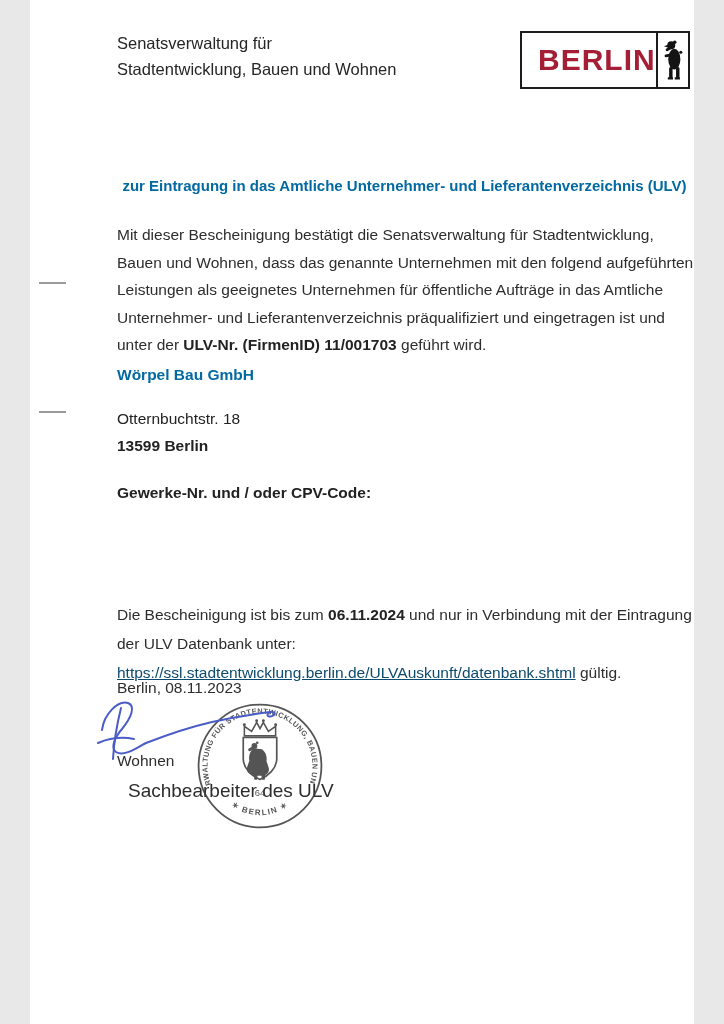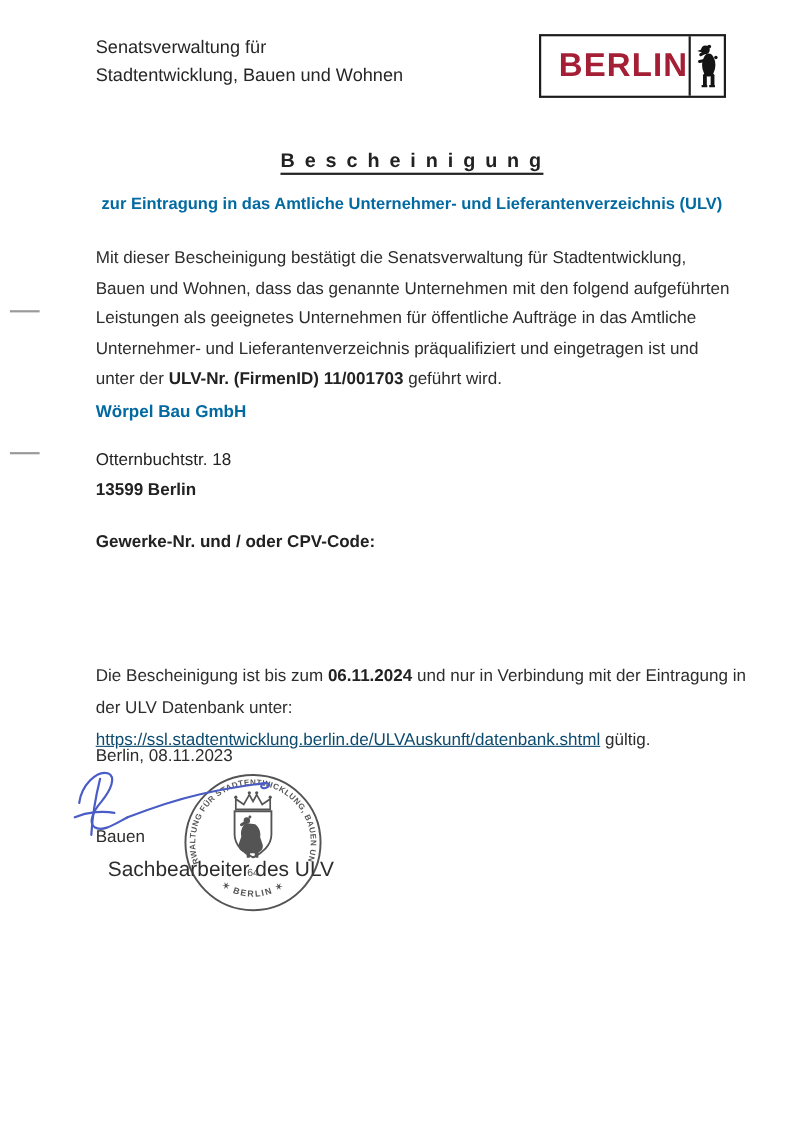--- a/index.html
+++ b/index.html
@@ -1,18 +1,18 @@
 <!DOCTYPE html>
 <html><head>
 <meta charset="utf-8">
 <style>
   html,body{margin:0;padding:0;background:#e8e8e8;}
   .page{
     position:relative;
-    width:724px;height:1024px;
+    width:664px;height:1024px;
     margin:0 auto;
     background:#ffffff;
     font-family:"Liberation Sans", sans-serif;
     color:#2d2d2d;
     overflow:hidden;
   }
   .abs{position:absolute;}
   .fold-mark{position:absolute;left:9px;width:27px;height:2px;background:#9a9a9a;}
   .sender{left:87px;top:30px;font-size:16.5px;line-height:26px;font-weight:500;color:#262626;}
   .logo-box{left:490px;top:31px;width:170px;height:58px;border:2px solid #1c1c1c;display:flex;box-sizing:border-box;background:#fff;padding-left:16px;}
@@ -63,23 +63,20 @@
           <rect x="5" y="17" width="12" height="3.2" rx="1.6" transform="rotate(-12 5 17)"></rect>
           <rect x="10.5" y="31" width="4" height="13" rx="1.8"></rect>
           <rect x="18.5" y="31" width="4" height="13" rx="1.8"></rect>
           <path d="M9,43 h6 v2.4 h-6 z M17,43 h6 v2.4 h-6 z"></path>
           <circle cx="24" cy="14" r="1.8"></circle>
         </g>
       </svg>
     </div>
   </div>
 
-  <div class="abs title">
-    <span>B e s c h e i n i g u n g</span>
-  </div>
   <div class="abs subtitle">zur Eintragung in das Amtliche Unternehmer- und Lieferantenverzeichnis (ULV)</div>
 
   <div class="abs intro"><span>Mit dieser Bescheinigung bestätigt die Senatsverwaltung für Stadtentwicklung, Bauen und Wohnen, dass das genannte Unternehmen mit den folgend aufgeführten Leistungen als geeignetes Unternehmen für öffentliche Aufträge in das Amtliche Unternehmer- und Lieferantenverzeichnis präqualifiziert und eingetragen ist und unter der </span><span class="b">ULV-Nr. (FirmenID) 11/001703</span><span> geführt wird.</span></div>
 
   <div class="abs company">Wörpel Bau GmbH</div>
   <div class="abs street">Otternbuchtstr. 18</div>
   <div class="abs city">13599 Berlin</div>
 
   <div class="abs gewerke-label">Gewerke-Nr. und / oder CPV-Code:</div>
 
@@ -89,21 +86,21 @@
 
   <svg class="abs signature-svg" viewBox="0 0 200 72" aria-hidden="true">
     <g fill="none" stroke="#4a5cc5" stroke-width="2" stroke-linecap="round" stroke-linejoin="round">
       <path d="M14,34 C16,18 30,4 40,7 C48,10 43,22 34,33 C27,41 22,52 28,56 C36,61 48,52 58,47"></path>
       <path d="M33,12 C29,28 26,46 25,63"></path>
       <path d="M10,47 C22,42 36,41 46,43"></path>
       <path d="M58,47 C76,40 98,32 124,26 C146,21 166,18 182,16 C186,15.5 188,17 186,19 C183,21.5 178,21 180,17.5"></path>
     </g>
   </svg>
 
-  <div class="abs signer-name">Bauen</div>
+  <div class="abs signer-name">Wohnen</div>
   <div class="abs signer-role">Sachbearbeiter des ULV</div>
 
   <svg class="abs stamp-svg" viewBox="0 0 120 120" aria-hidden="true">
     <defs>
       <path id="ringPath" d="M 15.8,76 A 47,47 0 1 1 104.2,76"></path>
       <path id="bottomPath" d="M 26.3,88.3 A 44,44 0 0 0 93.7,88.3"></path>
     </defs>
     <circle cx="60" cy="60" r="55" fill="none" stroke="#3d3d3d" stroke-width="1.6"></circle>
     <text font-size="6.6" font-weight="bold" fill="#3d3d3d" letter-spacing="0.4" font-family="Liberation Sans, sans-serif">
       <textPath href="#ringPath" startOffset="50%" text-anchor="middle">SENATSVERWALTUNG FÜR STADTENTWICKLUNG, BAUEN UND WOHNEN</textPath>

